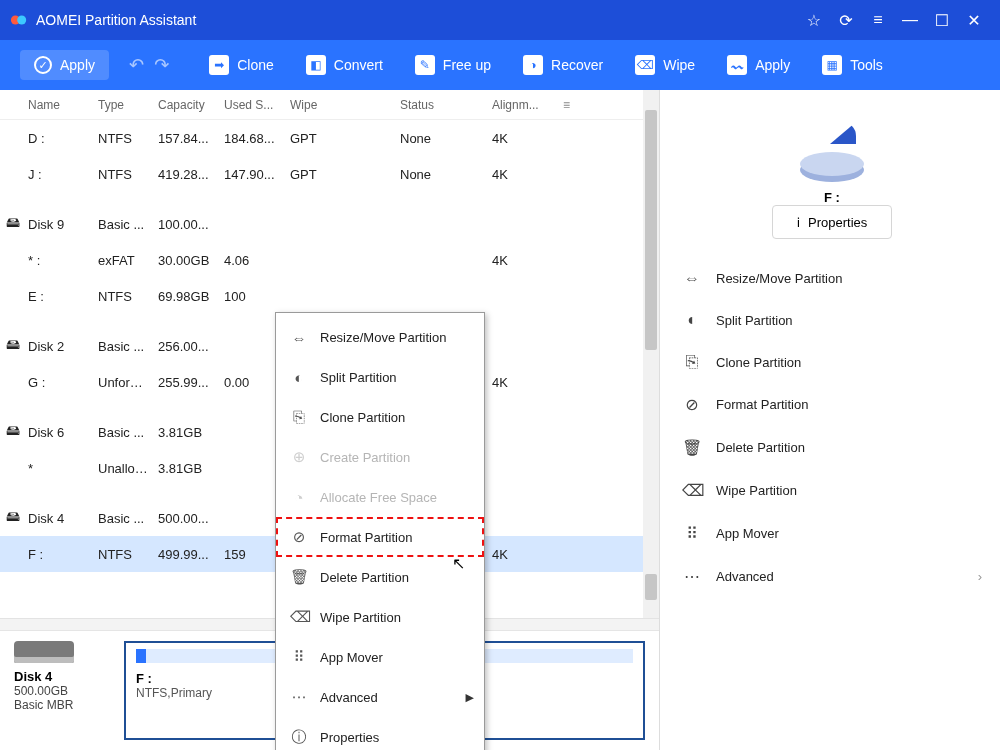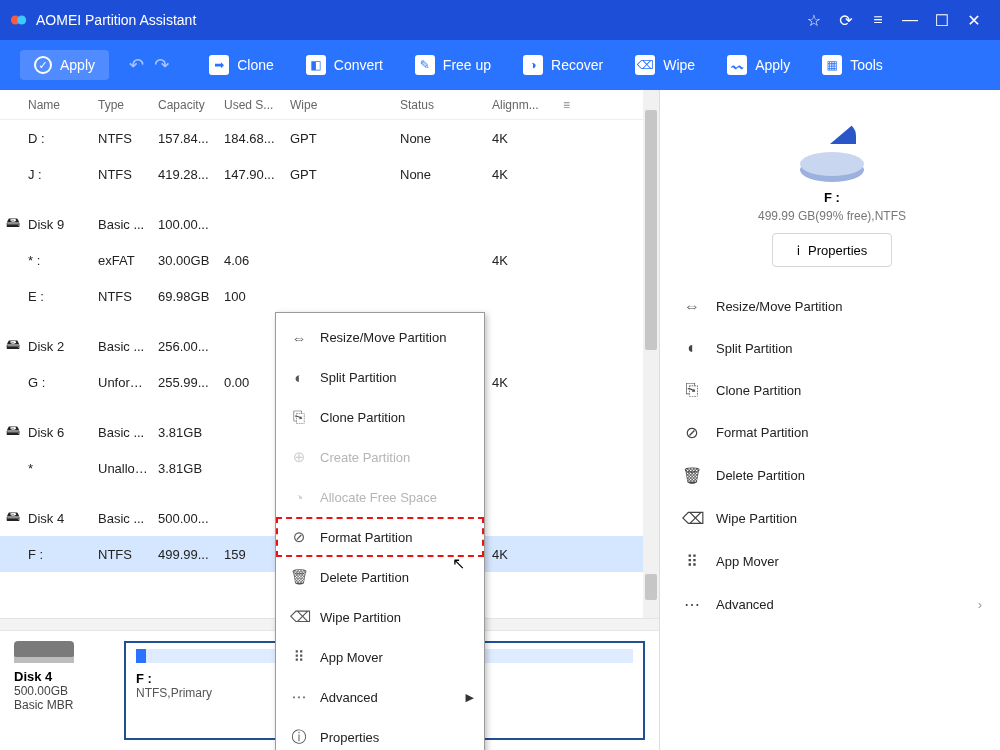--- a/index.html
+++ b/index.html
@@ -270,21 +270,20 @@
       </div>
     </div>
   </div>
 
   <div class="rightpane">
     <div class="pie">
       <div class="disk3d"></div>
           <div class="slice"></div>
     </div>
     <div class="rp-title">F :</div>
-    <div class="rp-sub">499.99 GB(99% free),NTFS</div>
     <div class="rp-prop">
       <span>ℹ</span>
       <span>Properties</span>
     </div>
     <div class="ops" id="rightops">
           <div class="op">
             <span class="oicon">⇔</span>
             <span>Resize/Move Partition</span>
           </div>
           <div class="op">

